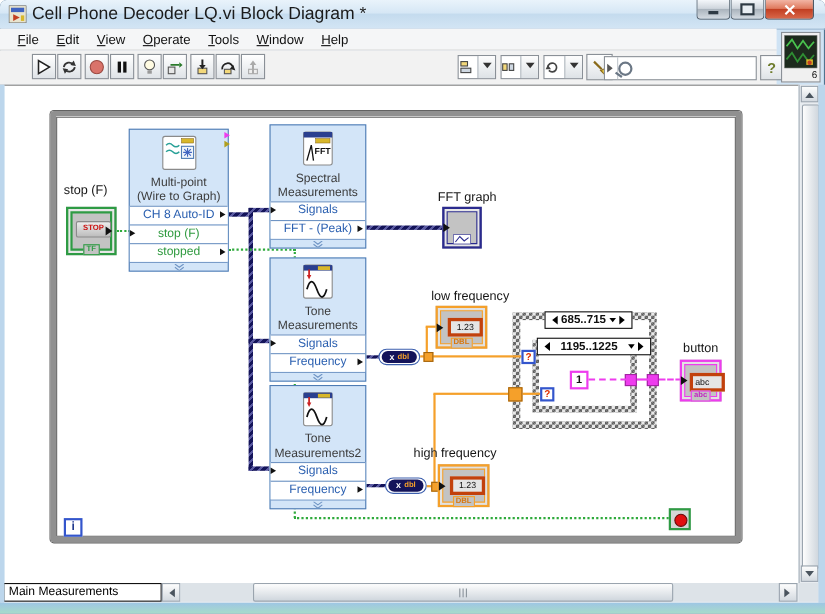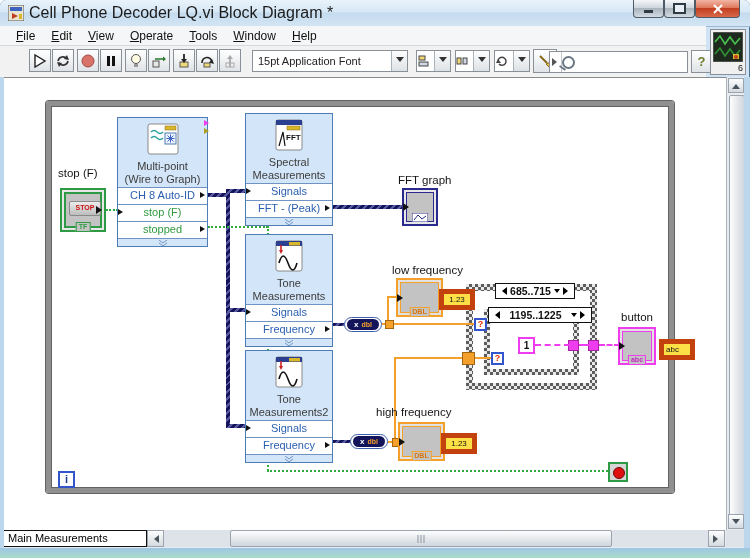--- a/index.html
+++ b/index.html
@@ -61,21 +61,21 @@
   .wgrn.h{border-top:2px dotted #2faa3c;height:0;}
   .wgrn.v{border-left:2px dotted #2faa3c;width:0;}
   .worg{position:absolute;background:#f5a02a;z-index:4;}
   .wpnk{position:absolute;z-index:4;}
   .wpnk.h{border-top:2px dashed #ee3cee;height:0;}
   .jdot{position:absolute;z-index:4;}
   
   .term{position:absolute;box-sizing:border-box;z-index:5;}
   .tag{position:absolute;left:50%;transform:translateX(-50%);bottom:-2px;font-size:7px;font-weight:bold;line-height:8px;padding:0 2px;background:#c3c3c3;}
   .inarrow{position:absolute;left:-1px;top:50%;margin-top:-4px;width:0;height:0;border:4px solid transparent;border-left:6px solid #111;z-index:6;}
-  .disp{background:#fde047;border:5px solid #c2410c;font-size:8px;color:#111;text-align:center;margin-left:32px;}
+  .disp{background:#e5e5e5;border:3px solid #c2410c;font-size:8px;color:#111;text-align:center;}
   
   .checker{position:absolute;background-image:
      linear-gradient(45deg,#5c5c5c 25%,transparent 25%,transparent 75%,#5c5c5c 75%),
      linear-gradient(45deg,#5c5c5c 25%,#e9e9e9 25%,#e9e9e9 75%,#5c5c5c 75%);
      background-size:6px 6px;background-position:0 0,3px 3px;z-index:1;}
   .casewhite{position:absolute;background:#fff;z-index:1;}
   .sel{position:absolute;height:16px;background:#fff;border:1px solid #101010;display:flex;align-items:center;
     font-size:10.5px;font-weight:bold;color:#101010;box-sizing:border-box;padding:0 2px;z-index:5;}
   .sel .txt{flex:1;text-align:center;}
   .tl{width:0;height:0;border:4px solid transparent;border-right:5px solid #000;}
@@ -210,26 +210,20 @@
         </svg>
       </div>
     <div class="tbtn" style="left:219px">
       <svg width="16" height="16" viewBox="0 0 16 16">
           <rect x="4" y="10" width="8" height="4" fill="#eee" stroke="#aaa"></rect>
           <path d="M8,14 v-8" stroke="#aaa" stroke-width="1.8"></path>
           <polygon points="5,6 11,6 8,2" fill="#aaa"></polygon>
         </svg>
       </div>
 
-    <div class="combo" style="left:252px;width:156px">
-      <span style="padding-left:5px">15pt Application Font</span>
-      <span class="dd">
-          <span class="tri-down" style="margin-top:0"></span>
-        </span>
-    </div>
 
     <div class="combo" style="left:416px;width:35px">
       <svg width="16" height="14" viewBox="0 0 16 14">
           <rect x="2" y="2" width="6" height="4" fill="#f3d87a" stroke="#444"></rect>
           <rect x="2" y="8" width="9" height="4" fill="#cfd8e2" stroke="#444"></rect>
         </svg>
       <span class="dd">
           <span class="tri-down" style="margin-top:0"></span>
         </span>
       </div>

